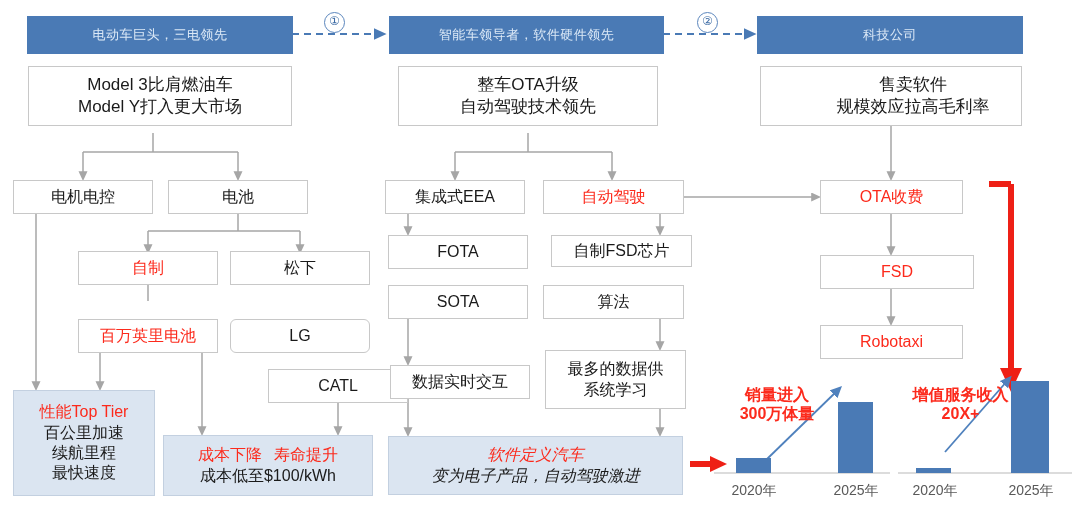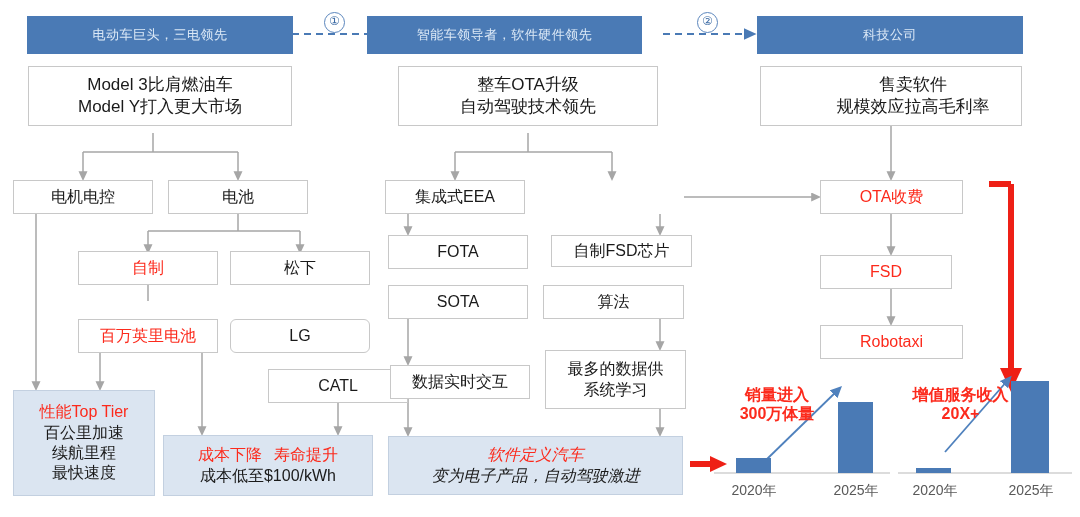--- a/index.html
+++ b/index.html
@@ -132,21 +132,21 @@
 
     <g stroke="#4f81bd" stroke-width="1.8" fill="none">
       <path d="M766,460 L838,390" marker-end="url(#tra)"></path>
       <path d="M945,452 L1008,380" marker-end="url(#tra)"></path>
     </g>
   </svg>
 
   <div class="hdr" style="left:28px;top:17px;width:264px;">
     <span>电动车巨头，三电领先</span>
   </div>
-  <div class="hdr" style="left:368px;top:17px;width:273px;">
+  <div class="hdr" style="left:390px;top:17px;width:273px;">
     <span>智能车领导者，软件硬件领先</span>
   </div>
   <div class="hdr" style="left:758px;top:17px;width:264px;">
     <span>科技公司</span>
   </div>
 
   <div class="circnum" style="left:324px;top:12px;">①</div>
   <div class="circnum" style="left:697px;top:12px;">②</div>
 
   <div class="box lg" style="left:28px;top:66px;width:264px;height:60px;">
@@ -194,20 +194,23 @@
   </div>
 
   <div class="box lg" style="left:398px;top:66px;width:260px;height:60px;">
     <span class="ln">整车OTA升级</span>
     <span class="ln">自动驾驶技术领先</span>
   </div>
 
   <div class="box" style="left:385px;top:180px;width:140px;height:34px;">
     <span class="ln">集成式EEA</span>
   </div>
+  <div class="box" style="left:543px;top:180px;width:141px;height:34px;">
+    <span class="ln red">自动驾驶</span>
+  </div>
 
   <div class="box" style="left:388px;top:235px;width:140px;height:34px;">
     <span class="ln">FOTA</span>
   </div>
   <div class="box" style="left:551px;top:235px;width:141px;height:32px;">
     <span class="ln">自制FSD芯片</span>
   </div>
 
   <div class="box" style="left:388px;top:285px;width:140px;height:34px;">
     <span class="ln">SOTA</span>
@@ -230,21 +233,21 @@
   </div>
 
   <div class="box lg" style="left:760px;top:66px;width:262px;height:60px;padding-left:44px;">
     <span class="ln">售卖软件</span>
     <span class="ln">规模效应拉高毛利率</span>
   </div>
 
   <div class="box" style="left:820px;top:180px;width:143px;height:34px;">
     <span class="ln red">OTA收费</span>
   </div>
-  <div class="box" style="left:820px;top:255px;width:132px;height:34px;">
+  <div class="box" style="left:820px;top:255px;width:154px;height:34px;">
     <span class="ln red">FSD</span>
   </div>
   <div class="box" style="left:820px;top:325px;width:143px;height:34px;">
     <span class="ln red">Robotaxi</span>
   </div>
 
   <div class="chartlbl" style="left:722px;top:385px;width:110px;">
     <span style="display:block">销量进入</span>
     <span style="display:block">300万体量</span>
   </div>

